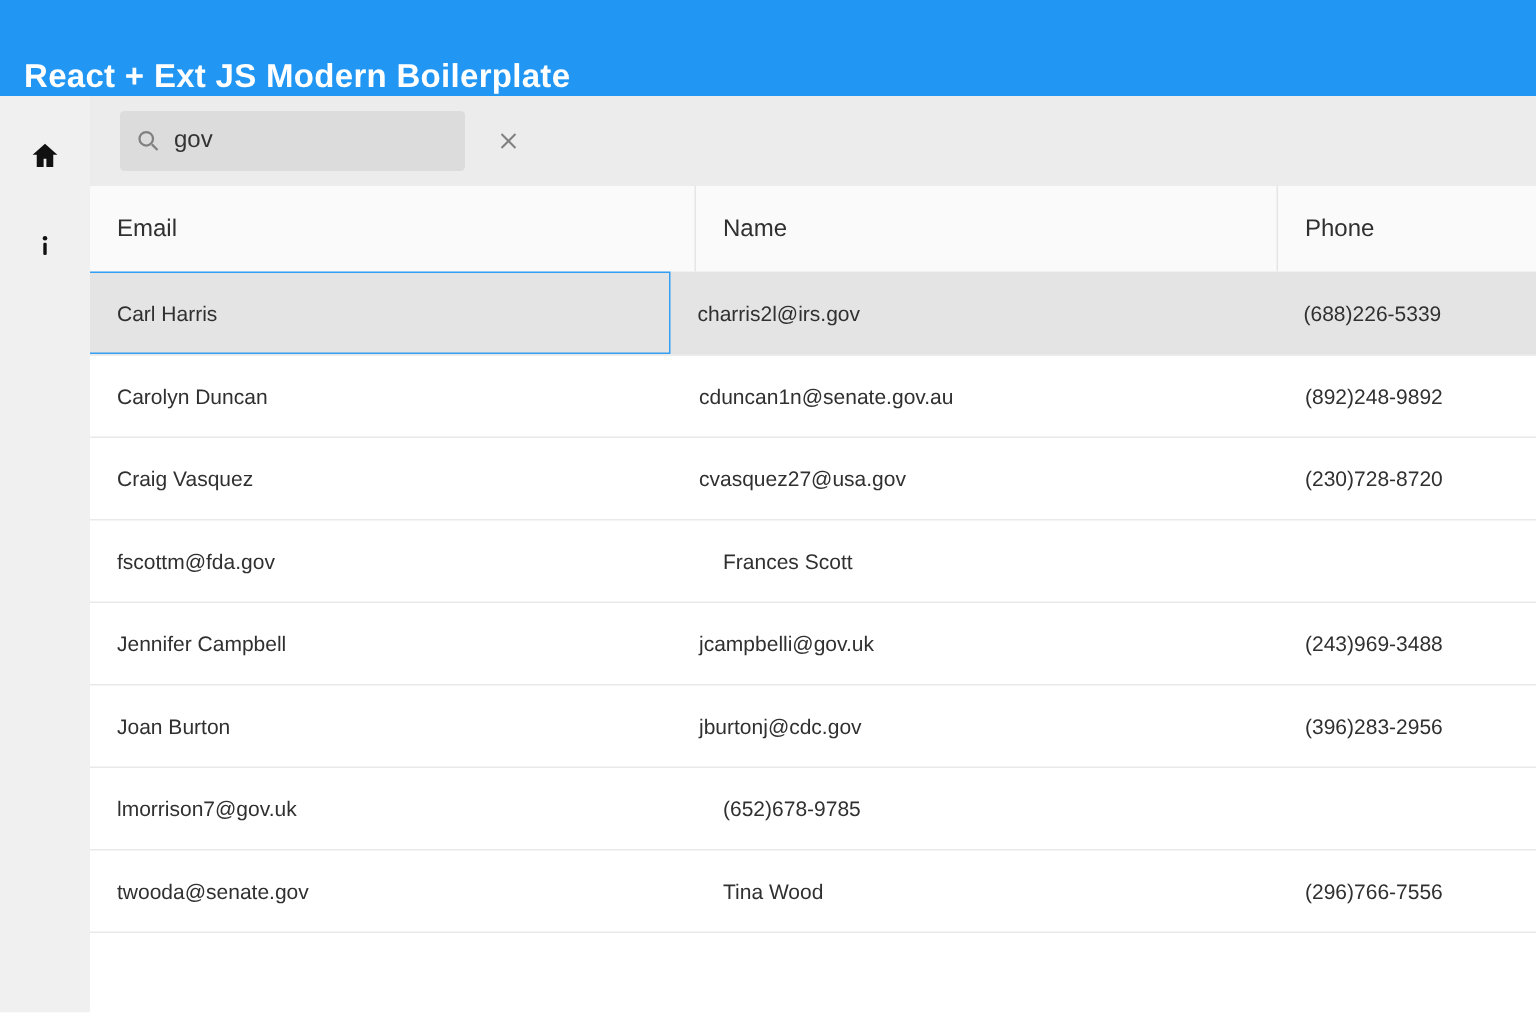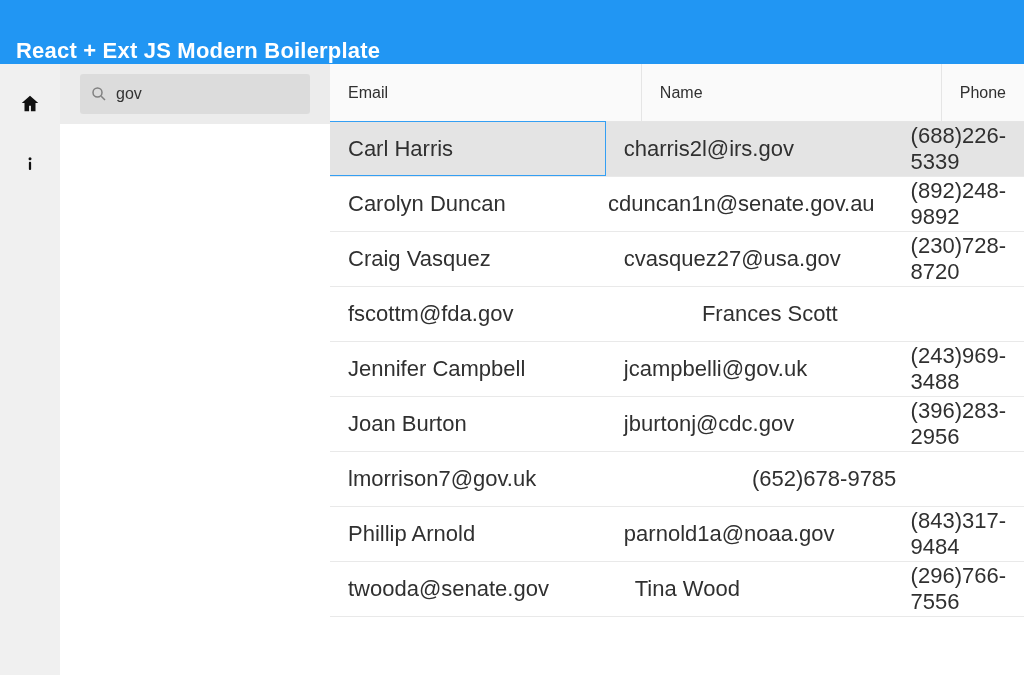--- a/index.html
+++ b/index.html
@@ -8,42 +8,42 @@
 
   .header { background: #2196f3; color: #fff; height: 64px; display: flex; align-items: flex-end; padding: 0 16px; }
   .header-title { font-size: 22px; font-weight: 600; letter-spacing: 0.2px; }
 
   .body-row { flex: 1; display: flex; min-height: 0; }
 
   .sidebar { width: 60px; background: #f0f0f0; display: flex; flex-direction: column; align-items: center; padding-top: 18px; border-right: 0; }
   .sidebar-item { width: 44px; height: 44px; display: flex; align-items: center; justify-content: center; font-size: 20px; color: #222; cursor: pointer; border-radius: 3px; }
   .sidebar-item + .sidebar-item { margin-top: 16px; }
 
-  .main { flex: 1; display: flex; flex-direction: row; min-width: 0; }
+  .main { flex: 1; display: flex; flex-direction: column; min-width: 0; }
 
   .toolbar { height: 60px; background: #ececec; display: flex; align-items: center; padding: 0 20px; }
   .search-wrap { display: flex; align-items: center; background: #dcdcdc; height: 40px; border-radius: 3px; padding: 0 10px; width: 230px; }
   .search-icon { width: 20px; height: 20px; display: flex; align-items: center; justify-content: center; color: #808080; }
   .search-input { flex: 1; border: none; outline: none; background: transparent; font-size: 16px; color: #333; padding: 0 8px; }
   .search-input::placeholder { color: #aaa; }
   .clear-icon { width: 20px; height: 20px; display: flex; align-items: center; justify-content: center; color: #808080; cursor: pointer; }
 
   .grid { flex: 1; overflow: auto; }
   .grid-header { display: flex; height: 58px; border-bottom: 1px solid #e5e5e5; background: #fafafa; }
   .col { display: flex; align-items: center; padding: 0 18px; font-size: 16px; color: #303030; border-right: 1px solid #e5e5e5; }
   .col:last-child { border-right: none; }
   .col-name  { width: 388px; }
   .col-email { width: 404px; }
   .col-phone { flex: 1; }
 
   .grid-body { display: flex; flex-direction: column; }
   .row { display: flex; height: 55px; border-bottom: 1px solid #e9e9e9; cursor: pointer; }
   .row.selected { background: #e4e4e4; }
   .row.selected .col-name { border: 1px solid #349ff3; margin: -1px 0 0 -1px; position: relative; z-index: 1; }
-  .row .col { border-right: 0; font-size: 22px; color: #303030; }
+  .row .col { border-right: 0; font-size: 14px; color: #303030; }
   .row .col-name { border-right: none; }
 
   svg { display: block; }
 </style>
 </head>
 <body>
 
 <div class="header">
   <div class="header-title">React + Ext JS Modern Boilerplate</div>
 </div>
@@ -122,25 +122,20 @@
           <div class="row">
             <div class="col col-name">Joan Burton</div>
             <div class="col col-email">jburtonj@cdc.gov</div>
             <div class="col col-phone">(396)283-2956</div>
           </div>
           <div class="row">
             <div class="col col-email">lmorrison7@gov.uk</div>
             <div class="col col-phone">(652)678-9785</div>
           </div>
           <div class="row">
-            <div class="col col-name">Phillip Arnold</div>
-            <div class="col col-email">parnold1a@noaa.gov</div>
-            <div class="col col-phone">(843)317-9484</div>
-          </div>
-          <div class="row">
             <div class="col col-email">twooda@senate.gov</div>
             <div class="col col-name">Tina Wood</div>
             <div class="col col-phone">(296)766-7556</div>
           </div>
         </div>
     </div>
 
   </div>
 
 </div>

